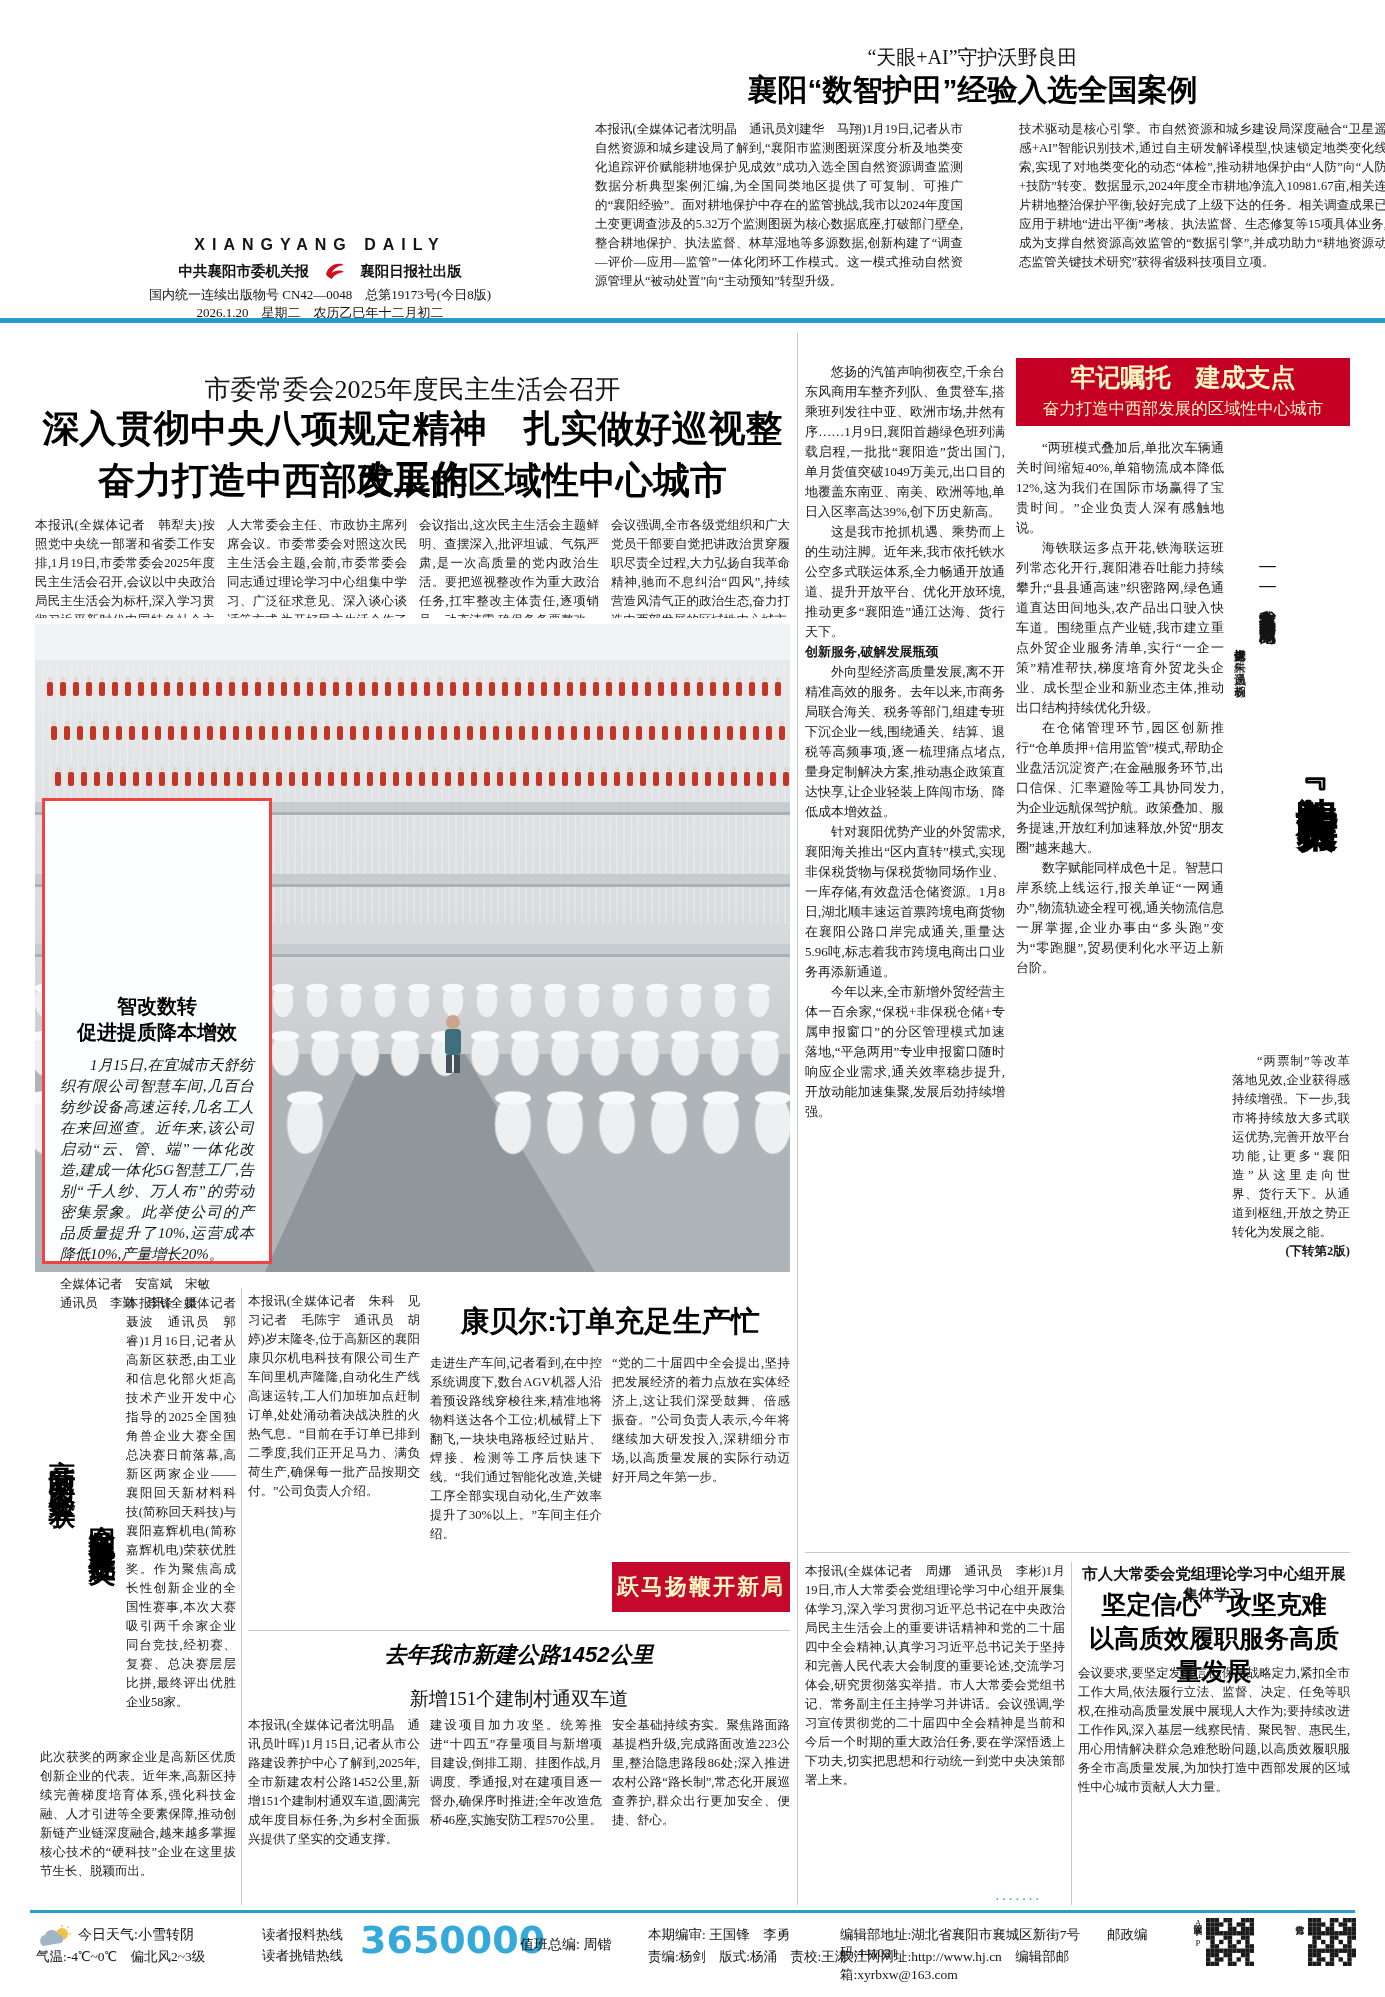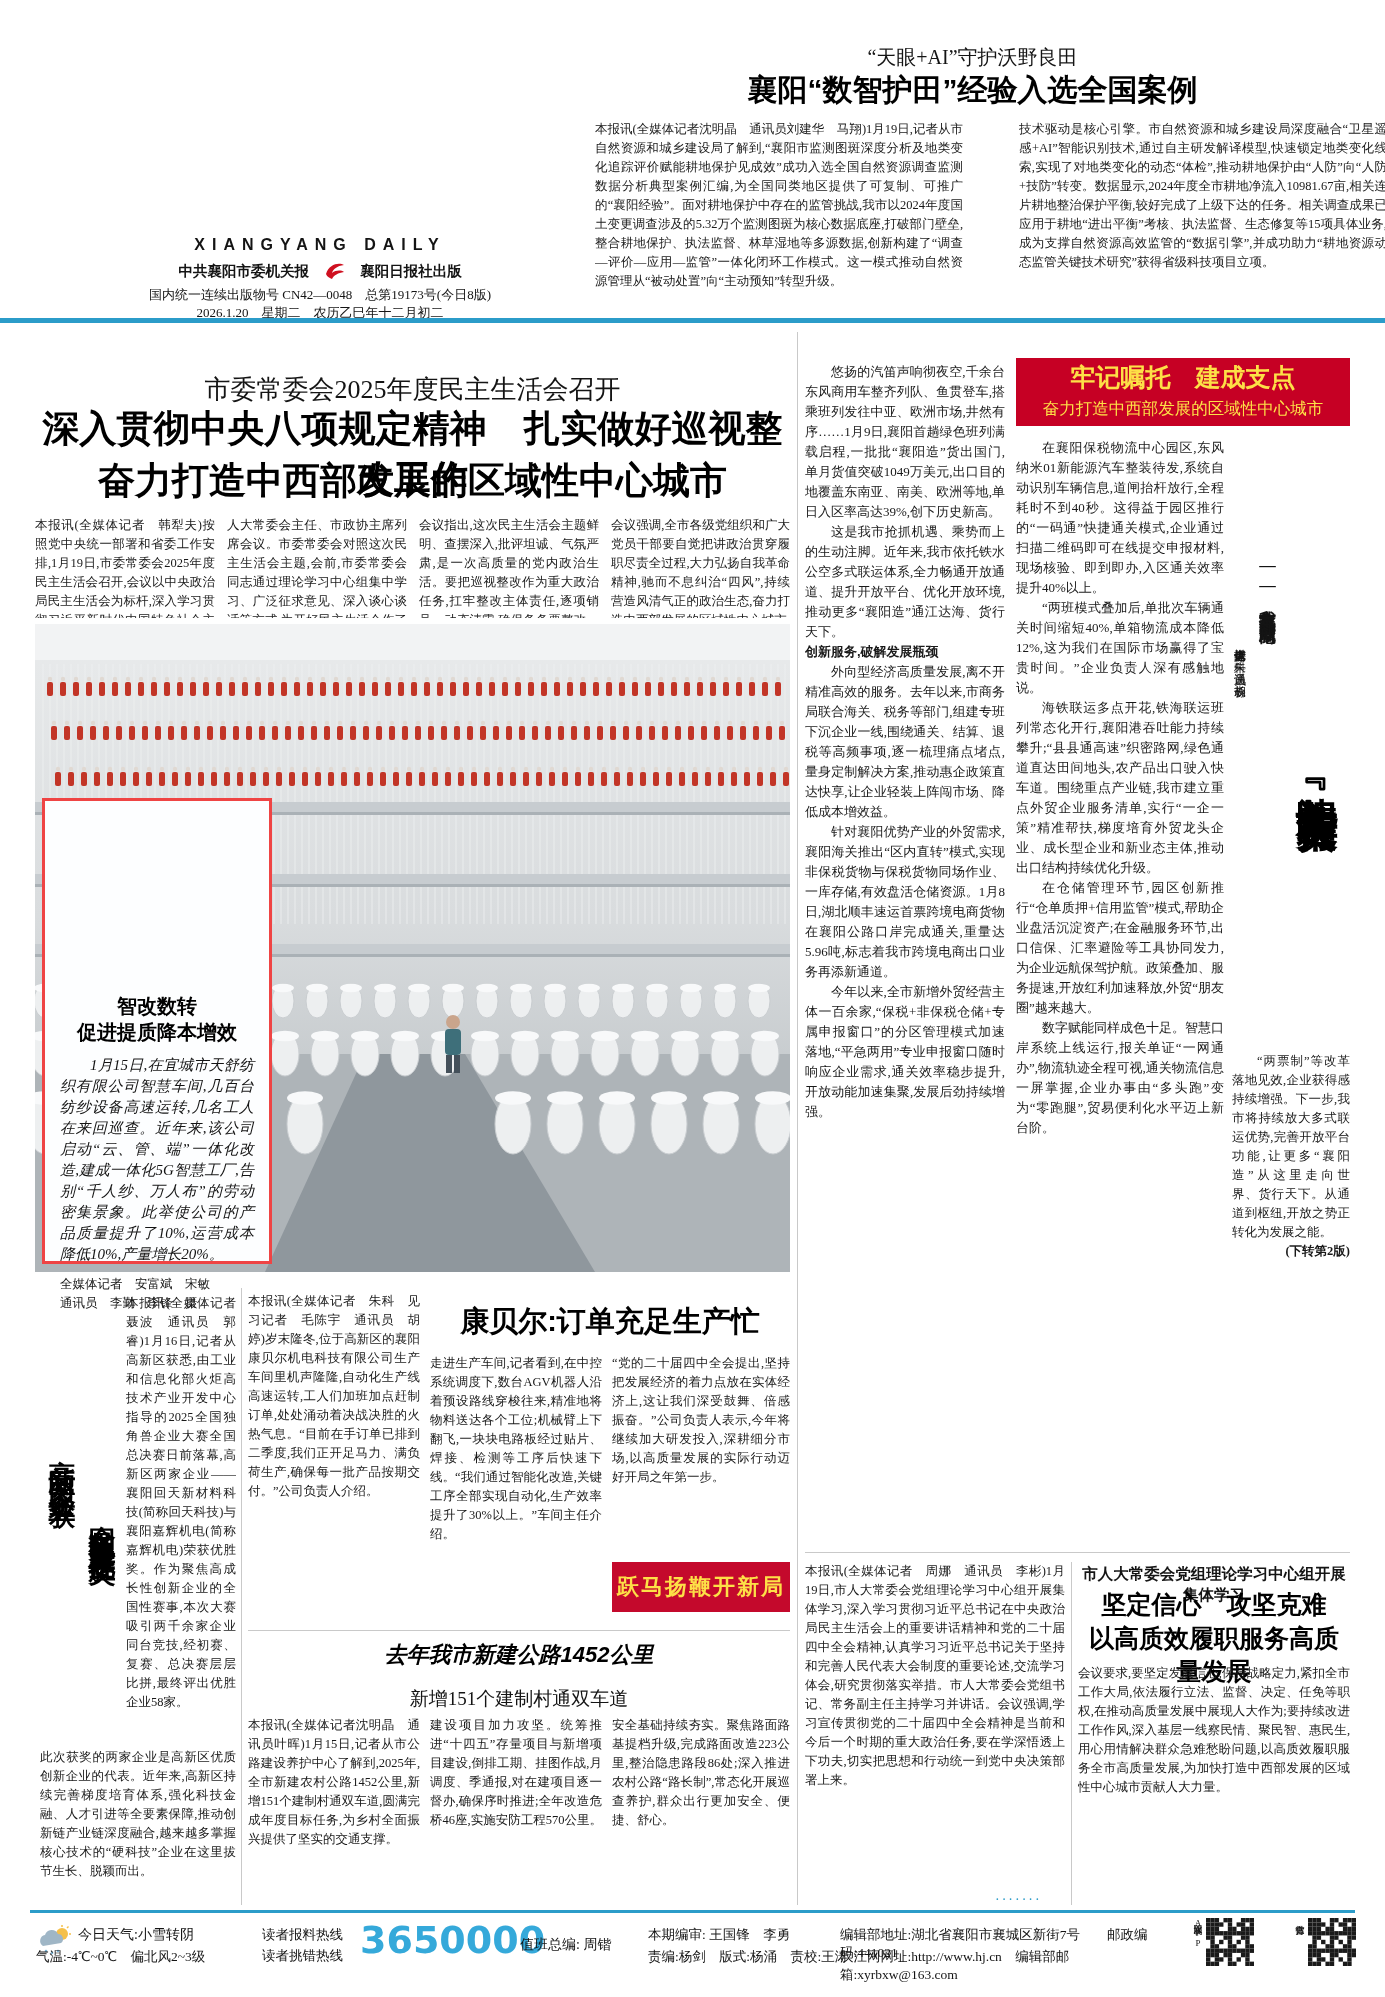--- a/index.html
+++ b/index.html
@@ -10,21 +10,21 @@
   .body-txt{font-size:12.5px;line-height:19px;text-align:justify;overflow:hidden;color:#191919;}
   .body-txt p{margin:0;text-indent:2em;}
   .big-txt{font-size:13px;line-height:20px;}
   .hl{font-family:"Liberation Sans",sans-serif;font-weight:900;color:#000;}
   .serif-hl{font-family:"Liberation Serif",serif;font-weight:900;color:#000;}
   .v{writing-mode:vertical-rl;text-orientation:upright;}
   .rule-v{width:1px;background:#c9c9c9;}
   .rule-h{height:1px;background:#c9c9c9;}
   .subhead{font-weight:bold;font-family:"Liberation Sans",sans-serif;text-indent:0 !important;}
   .jump{font-weight:bold;display:block;text-align:right;}
-  .white{color:#fde047;}
+  .white{color:#fef9c3;}
   .qr{background:#fff;}
 </style>
 </head>
 <body>
 
 <div class="page">
 
   <div class="abs ctr" style="left:55px;top:236px;width:530px;height:20px;font-size:16px;font-weight:bold;letter-spacing:7px;font-family:'Liberation Sans',sans-serif;">XIANGYANG DAILY</div>
   <div class="abs ctr" style="left:55px;top:260px;width:530px;height:24px;font-size:14.5px;font-weight:bold;">
     <span>中共襄阳市委机关报</span>
@@ -657,21 +657,20 @@
 
   <div class="abs body-txt big-txt" style="left:805px;top:362px;width:200px;height:1183px;">
     <p>悠扬的汽笛声响彻夜空,千余台东风商用车整齐列队、鱼贯登车,搭乘班列发往中亚、欧洲市场,井然有序……1月9日,襄阳首趟绿色班列满载启程,一批批“襄阳造”货出国门,单月货值突破1049万美元,出口目的地覆盖东南亚、南美、欧洲等地,单日入区率高达39%,创下历史新高。</p>
     <p>这是我市抢抓机遇、乘势而上的生动注脚。近年来,我市依托铁水公空多式联运体系,全力畅通开放通道、提升开放平台、优化开放环境,推动更多“襄阳造”通江达海、货行天下。</p>
     <p class="subhead">创新服务,破解发展瓶颈</p>
     <p>外向型经济高质量发展,离不开精准高效的服务。去年以来,市商务局联合海关、税务等部门,组建专班下沉企业一线,围绕通关、结算、退税等高频事项,逐一梳理痛点堵点,量身定制解决方案,推动惠企政策直达快享,让企业轻装上阵闯市场、降低成本增效益。</p>
     <p>针对襄阳优势产业的外贸需求,襄阳海关推出“区内直转”模式,实现非保税货物与保税货物同场作业、一库存储,有效盘活仓储资源。1月8日,湖北顺丰速运首票跨境电商货物在襄阳公路口岸完成通关,重量达5.96吨,标志着我市跨境电商出口业务再添新通道。</p>
     <p>今年以来,全市新增外贸经营主体一百余家,“保税+非保税仓储+专属申报窗口”的分区管理模式加速落地,“平急两用”专业申报窗口随时响应企业需求,通关效率稳步提升,开放动能加速集聚,发展后劲持续增强。</p>
   </div>
   <div class="abs body-txt big-txt" style="left:1016px;top:438px;width:208px;height:1107px;">
-    <p>在襄阳保税物流中心园区,东风纳米01新能源汽车整装待发,系统自动识别车辆信息,道闸抬杆放行,全程耗时不到40秒。这得益于园区推行的“一码通”快捷通关模式,企业通过扫描二维码即可在线提交申报材料,现场核验、即到即办,入区通关效率提升40%以上。</p>
     <p>“两班模式叠加后,单批次车辆通关时间缩短40%,单箱物流成本降低12%,这为我们在国际市场赢得了宝贵时间。”企业负责人深有感触地说。</p>
     <p>海铁联运多点开花,铁海联运班列常态化开行,襄阳港吞吐能力持续攀升;“县县通高速”织密路网,绿色通道直达田间地头,农产品出口驶入快车道。围绕重点产业链,我市建立重点外贸企业服务清单,实行“一企一策”精准帮扶,梯度培育外贸龙头企业、成长型企业和新业态主体,推动出口结构持续优化升级。</p>
     <p>在仓储管理环节,园区创新推行“仓单质押+信用监管”模式,帮助企业盘活沉淀资产;在金融服务环节,出口信保、汇率避险等工具协同发力,为企业远航保驾护航。政策叠加、服务提速,开放红利加速释放,外贸“朋友圈”越来越大。</p>
     <p>数字赋能同样成色十足。智慧口岸系统上线运行,报关单证“一网通办”,物流轨迹全程可视,通关物流信息一屏掌握,企业办事由“多头跑”变为“零跑腿”,贸易便利化水平迈上新台阶。</p>
   </div>
 
   <div class="abs v serif-hl ctr" style="left:1283px;top:548px;width:62px;height:450px;font-size:42px;letter-spacing:2px;">让『襄阳造』货行天下</div>
   <div class="abs v" style="left:1252px;top:556px;width:26px;height:480px;font-size:16.5px;font-weight:bold;letter-spacing:1px;">——我市全力打造更具竞争力的内陆开放新高地</div>
   <div class="abs v" style="left:1230px;top:640px;width:18px;height:400px;font-size:12px;">全媒体首席记者　朱科　通讯员　胡长淼</div>
 

